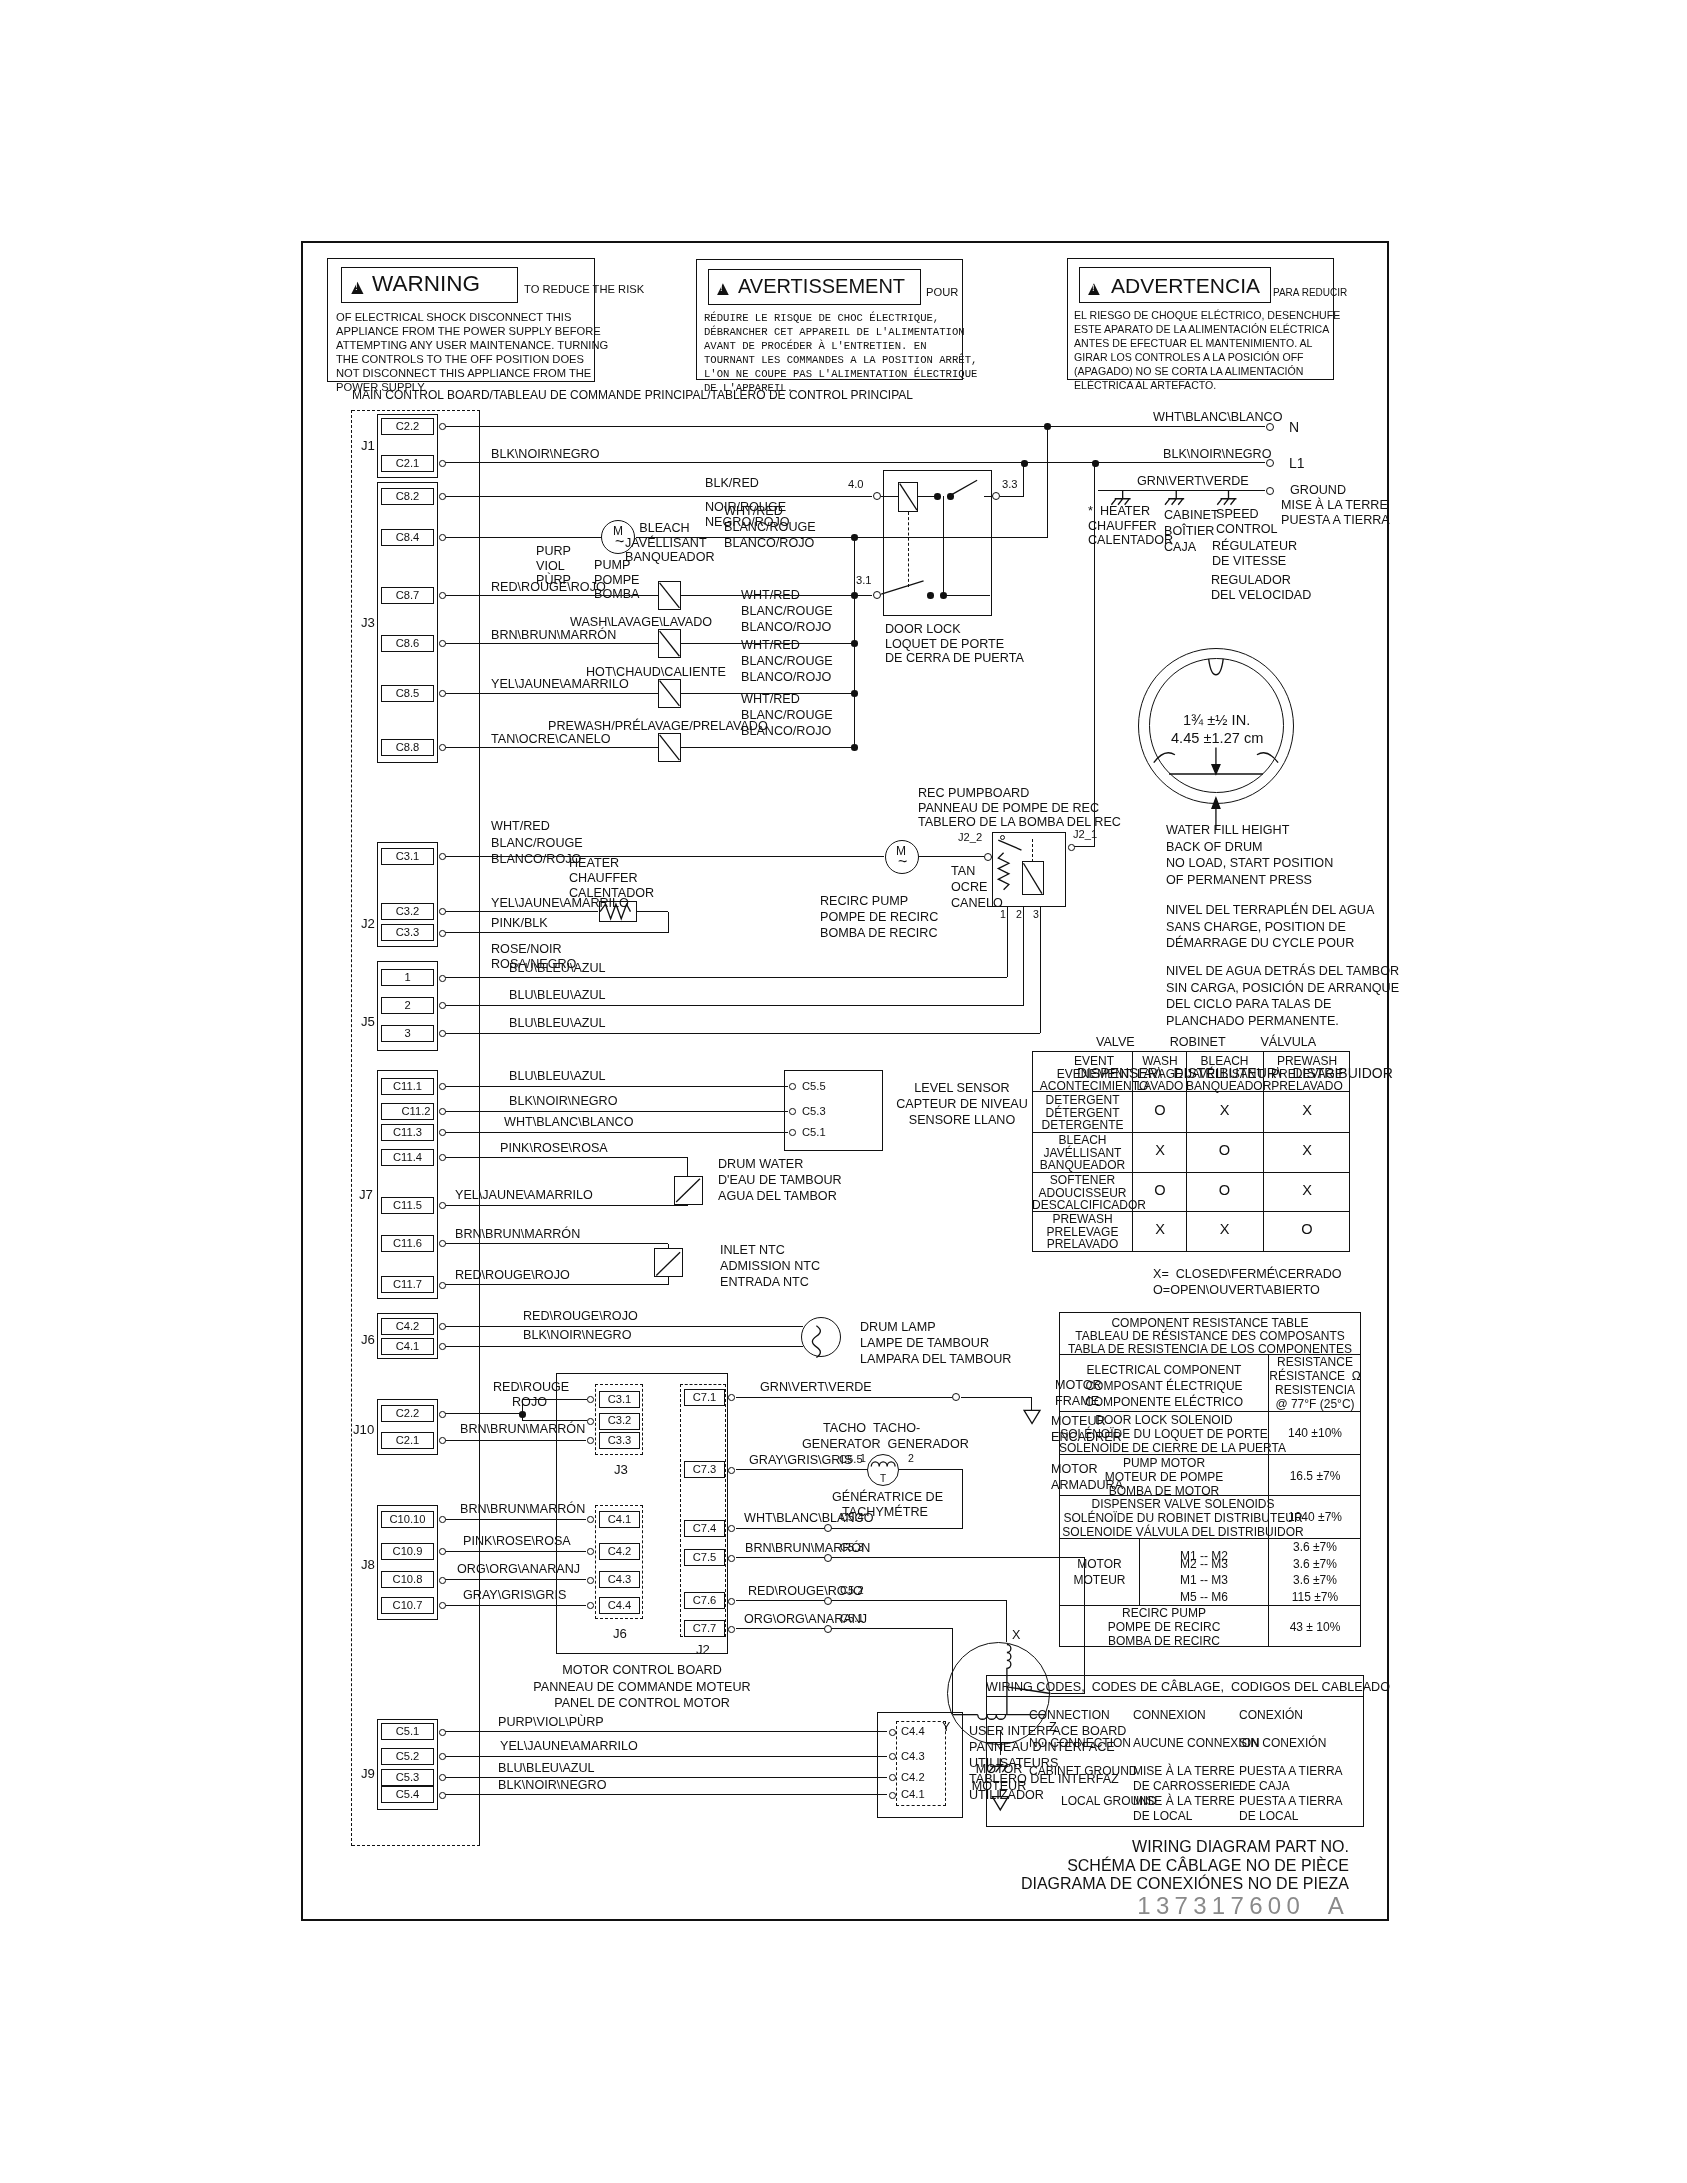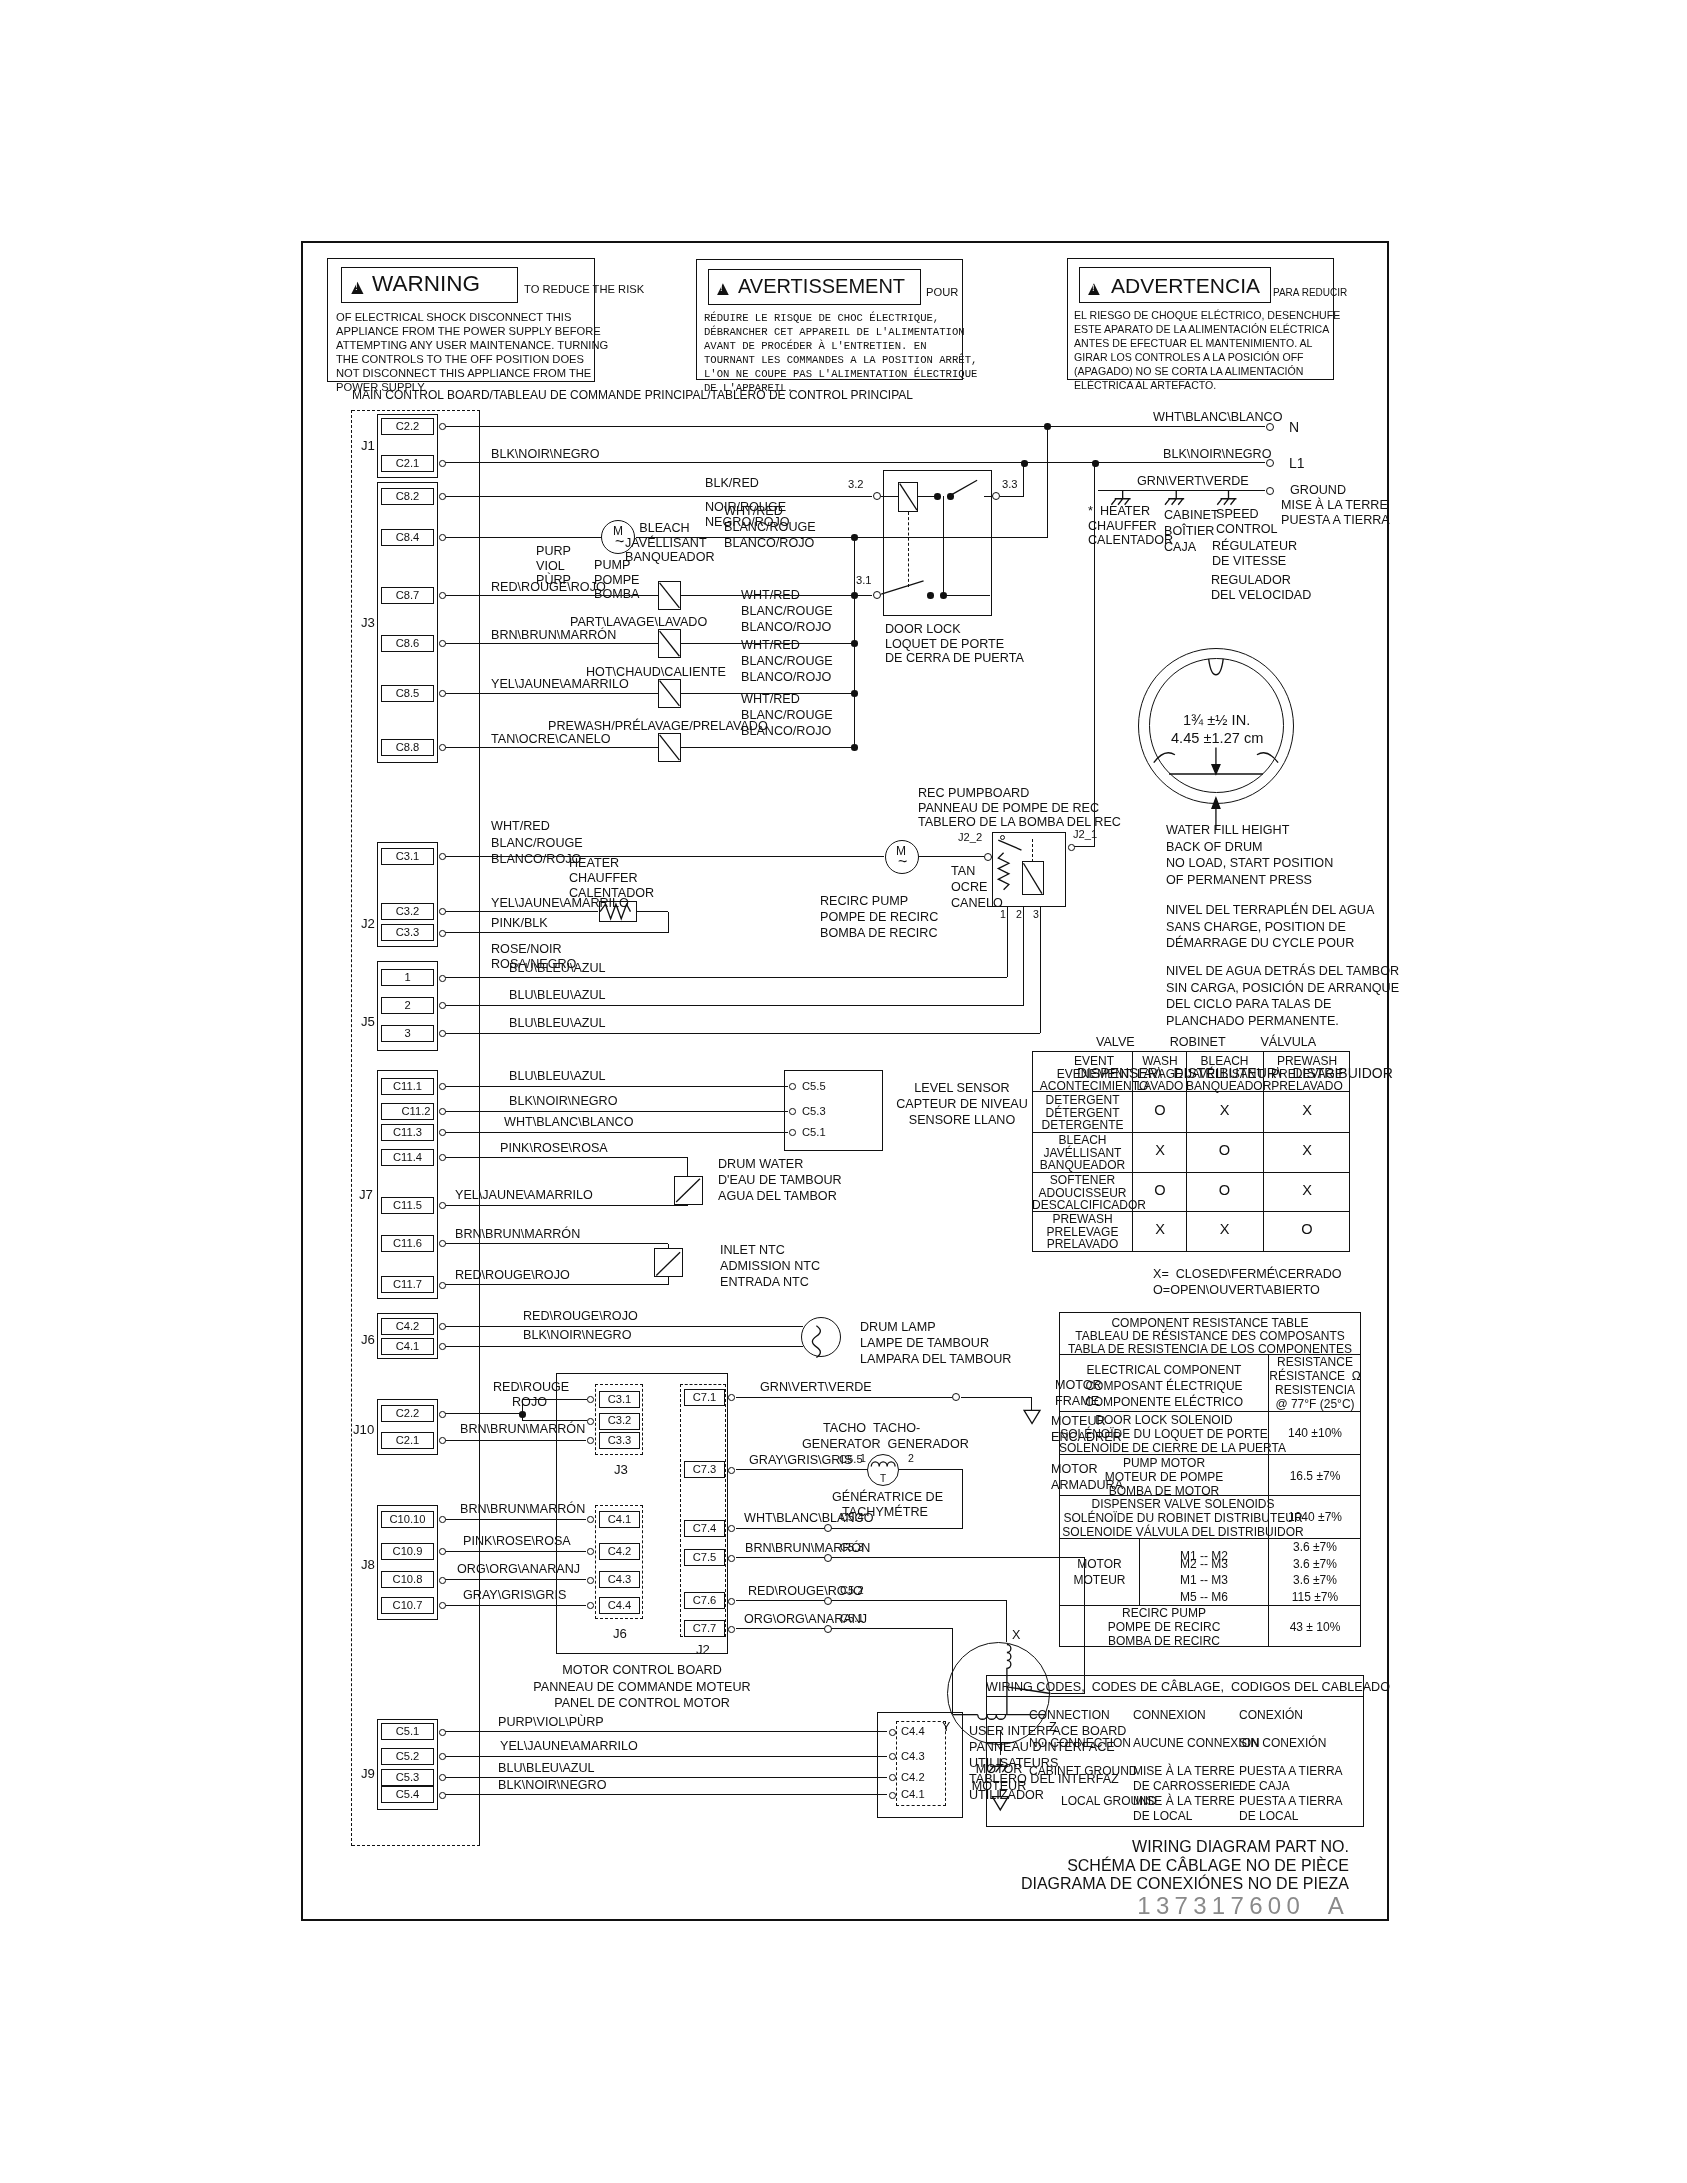--- a/index.html
+++ b/index.html
@@ -436,21 +436,21 @@
 CAJA</div>
       <div class="t" style="left: 1216px; top: 507px; font-size: 12.6px; line-height: 14.6px;">SPEED
 CONTROL</div>
       <div class="t" style="left: 1212px; top: 539px; font-size: 12.6px; line-height: 14.6px;">RÉGULATEUR
 DE VITESSE</div>
       <div class="t" style="left: 1211px; top: 573px; font-size: 12.6px; line-height: 14.6px;">REGULADOR
 DEL VELOCIDAD</div>
       <div class="t" style="left: 705px; top: 476px; font-size: 12.6px; line-height: 14.6px;">BLK/RED</div>
       <div class="t" style="left: 705px; top: 500px; font-size: 12.6px; line-height: 15px;">NOIR/ROUGE
 NEGRO/ROJO</div>
-      <div class="t" style="left: 848px; top: 478px; font-size: 11.2px; line-height: 13.2px;">3.2</div>
+      <div class="t" style="left: 848px; top: 478px; font-size: 11.2px; line-height: 13.2px;">4.0</div>
       <div class="t" style="left: 1002px; top: 478px; font-size: 11.2px; line-height: 13.2px;">3.3</div>
       <div class="t" style="left: 856px; top: 574px; font-size: 11.2px; line-height: 13.2px;">3.1</div>
       <div class="t" style="left: 885px; top: 622px; font-size: 12.6px; line-height: 14.6px;">DOOR LOCK
 LOQUET DE PORTE
 DE CERRA DE PUERTA</div>
       <div class="t" style="left: 491px; top: 580px; font-size: 12.6px; line-height: 14.6px;">RED\ROUGE\ROJO</div>
       <div class="t" style="left: 491px; top: 628px; font-size: 12.6px; line-height: 14.6px;">BRN\BRUN\MARRÓN</div>
       <div class="t" style="left: 491px; top: 677px; font-size: 12.6px; line-height: 14.6px;">YEL\JAUNE\AMARRILO</div>
       <div class="t" style="left: 491px; top: 732px; font-size: 12.6px; line-height: 14.6px;">TAN\OCRE\CANELO</div>
       <div class="t" style="left: 536px; top: 544px; font-size: 12.6px; line-height: 14.6px;">PURP
@@ -460,21 +460,21 @@
 POMPE
 BOMBA</div>
       <div class="t" style="left: 613px; top: 524px; font-size: 12px; line-height: 14px;">M</div>
       <div class="t" style="left: 615px; top: 533px; font-size: 16px; line-height: 18.5px;">~</div>
       <div class="t" style="left: 724px; top: 503px; font-size: 12.6px; line-height: 16px;">WHT/RED
 BLANC/ROUGE
 BLANCO/ROJO</div>
       <div class="t" style="left: 625px; top: 521px; font-size: 12.6px; line-height: 14.6px; width: 79px; text-align: center;">BLEACH
 JAVÉLLISANT
 BANQUEADOR</div>
-      <div class="t" style="left: 570px; top: 615px; font-size: 12.6px; line-height: 14.6px;">PART\LAVAGE\LAVADO</div>
+      <div class="t" style="left: 570px; top: 615px; font-size: 12.6px; line-height: 14.6px;">WASH\LAVAGE\LAVADO</div>
       <div class="t" style="left: 741px; top: 587px; font-size: 12.6px; line-height: 16px;">WHT/RED
 BLANC/ROUGE
 BLANCO/ROJO</div>
       <div class="t" style="left: 586px; top: 665px; font-size: 12.6px; line-height: 14.6px;">HOT\CHAUD\CALIENTE</div>
       <div class="t" style="left: 741px; top: 637px; font-size: 12.6px; line-height: 16px;">WHT/RED
 BLANC/ROUGE
 BLANCO/ROJO</div>
       <div class="t" style="left: 548px; top: 719px; font-size: 12.6px; line-height: 14.6px;">PREWASH/PRÉLAVAGE/PRELAVADO</div>
       <div class="t" style="left: 741px; top: 691px; font-size: 12.6px; line-height: 16px;">WHT/RED
 BLANC/ROUGE

